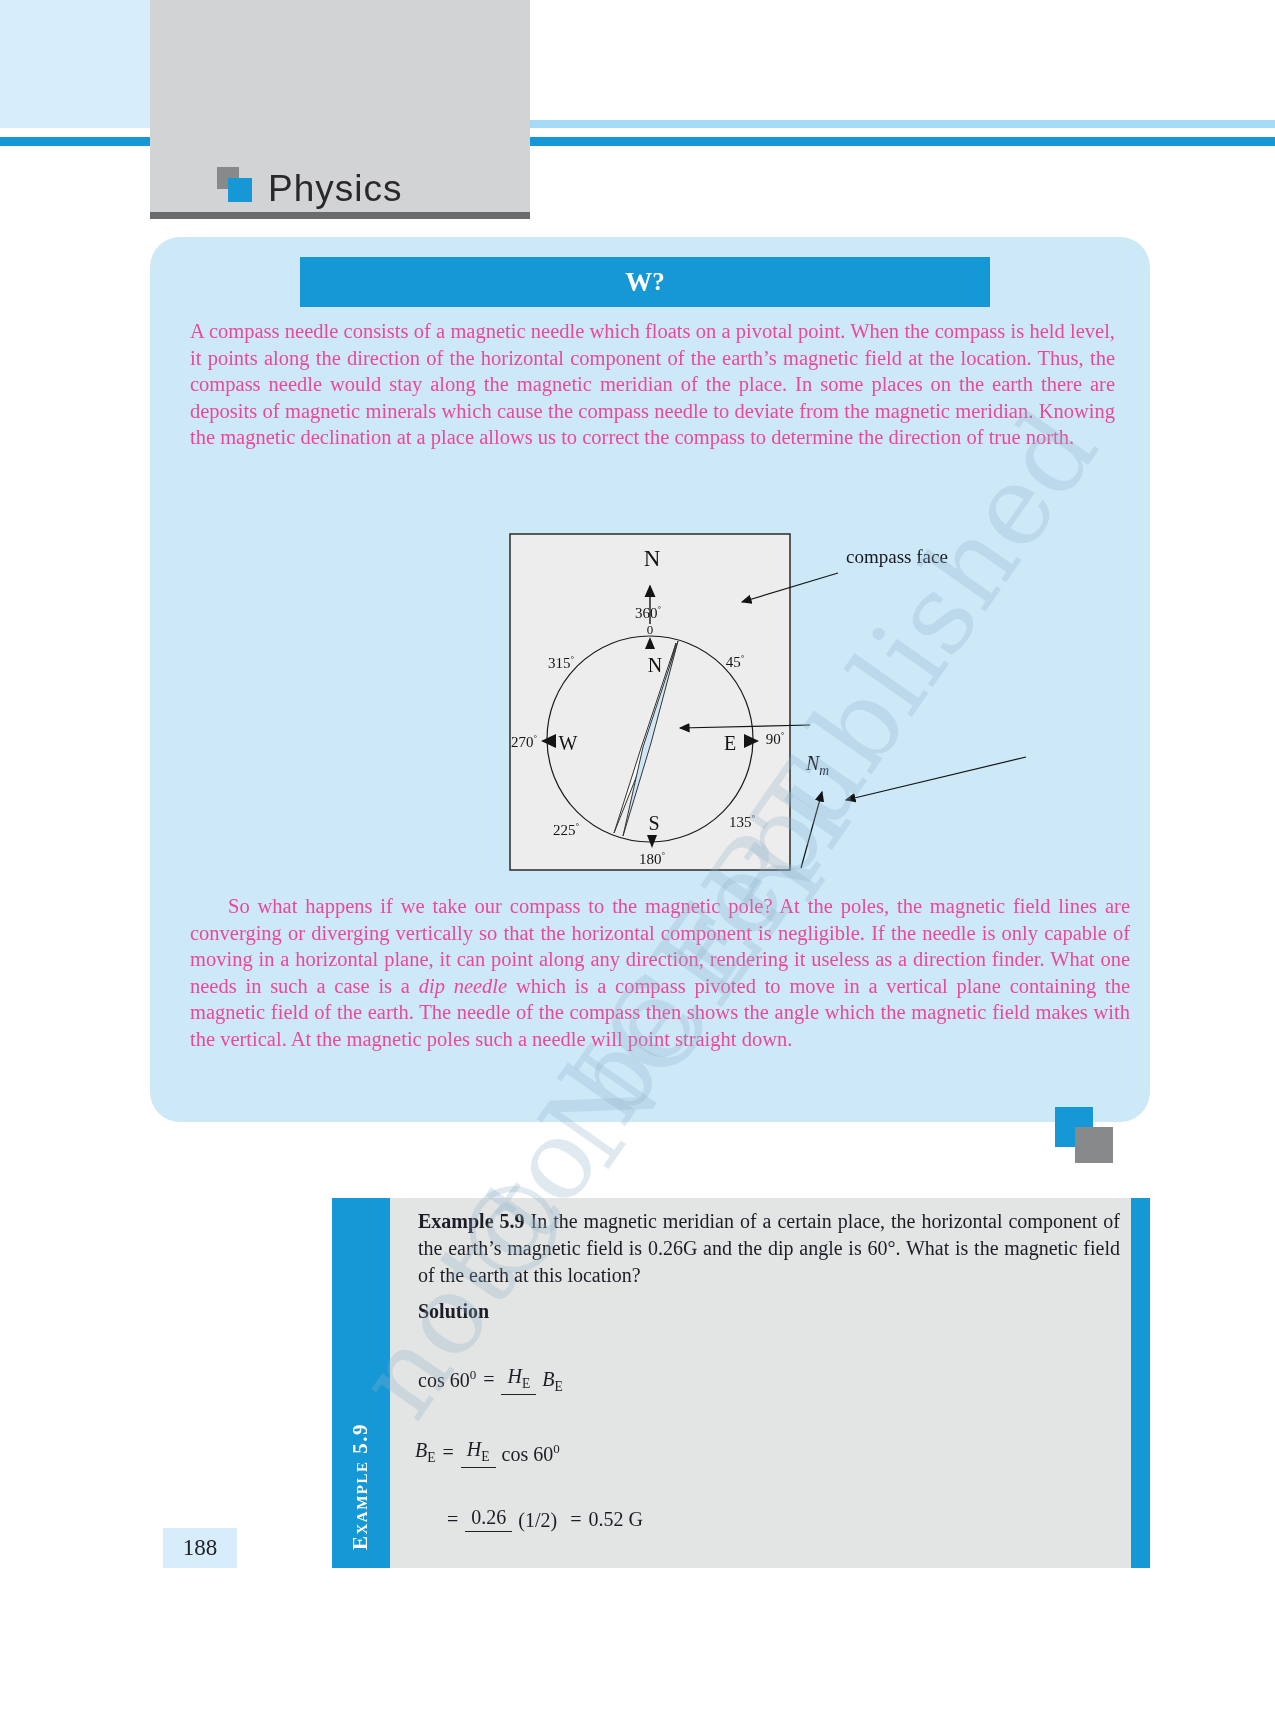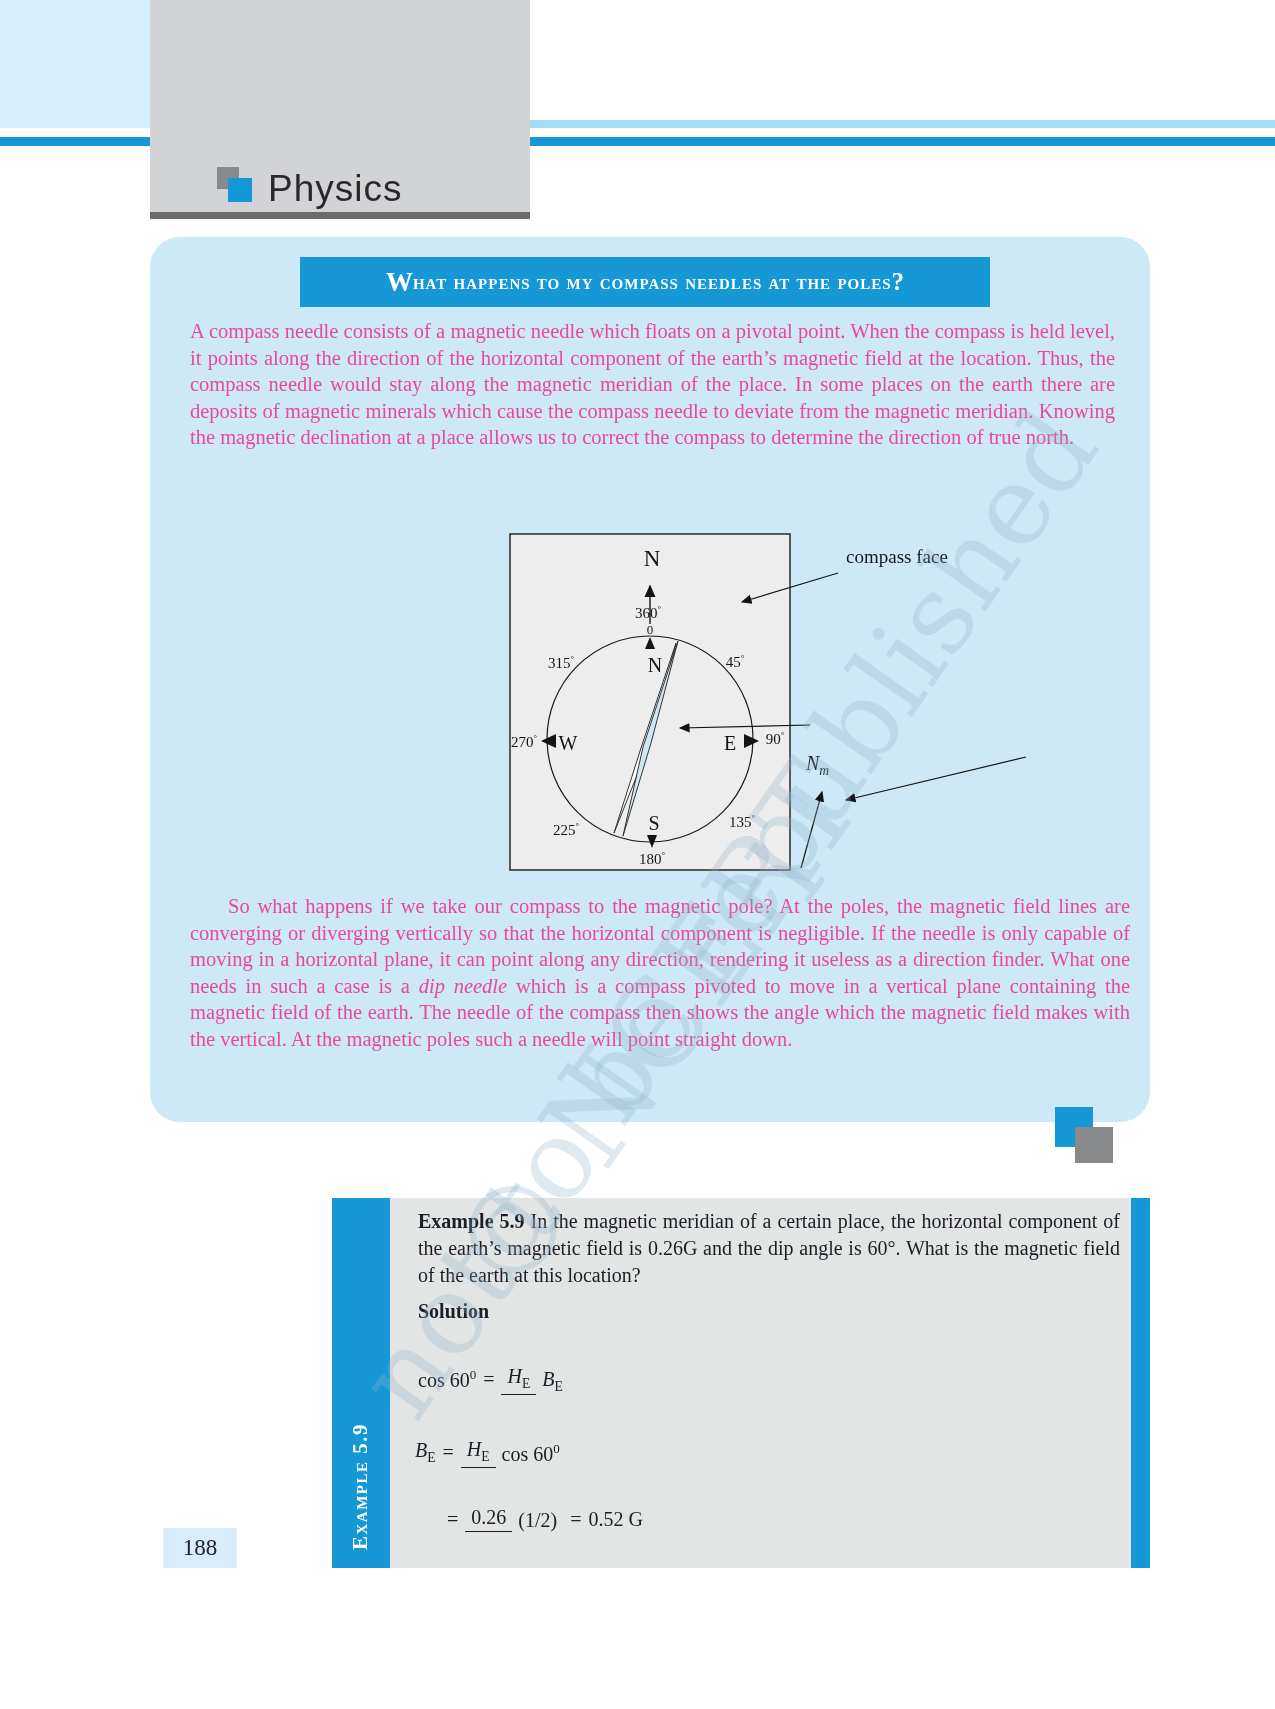--- a/index.html
+++ b/index.html
@@ -79,21 +79,20 @@
   <div class="abs hdr-gray"></div>
   <div class="abs hdr-underline"></div>
   <div class="abs ico-gray"></div>
   <div class="abs ico-blue"></div>
   <div class="abs physics">Physics</div>
 
   <div class="abs infobox"></div>
 
   <div class="abs titlebar">
     <span class="big">W</span>
-      <span class="sc">hat happens to my compass needles at the poles</span>
       <span class="qm">?</span>
   </div>
 
   <div class="abs para para1">A compass needle consists of a magnetic needle which floats on a pivotal point. When the compass is held level, it points along the direction of the horizontal component of the earth’s magnetic field at the location. Thus, the compass needle would stay along the magnetic meridian of the place. In some places on the earth there are deposits of magnetic minerals which cause the compass needle to deviate from the magnetic meridian. Knowing the magnetic declination at a place allows us to correct the compass to determine the direction of true north.</div>
 
   <svg class="abs" style="left:440px;top:520px;" width="640" height="400" viewBox="440 520 640 400">
     <defs>
       <marker id="arw" markerWidth="11" markerHeight="9" refX="8" refY="4" orient="auto">
         <path d="M0,0 L9,4 L0,8 z" fill="#141414"></path>
       </marker>

